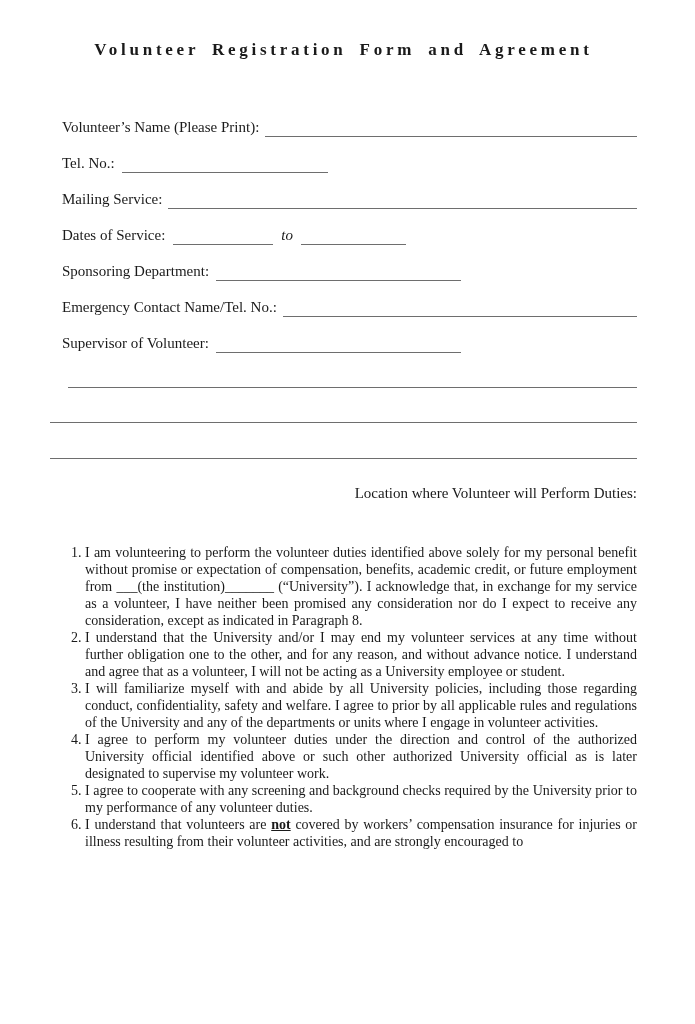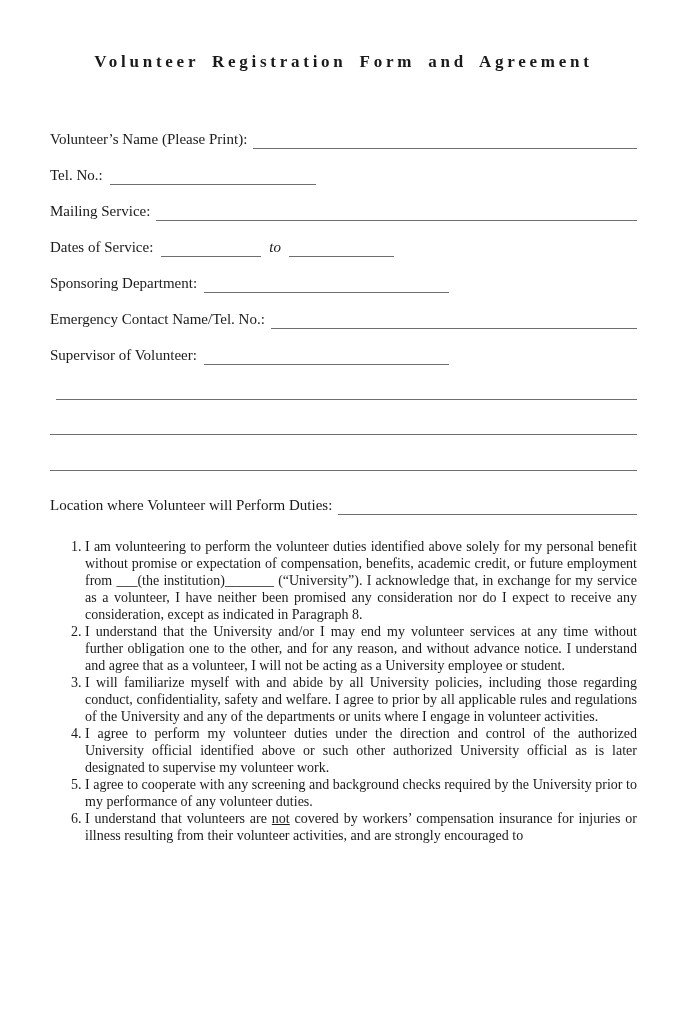--- a/index.html
+++ b/index.html
@@ -11,39 +11,40 @@
     width: 695px;
     height: 1024px;
     overflow: hidden;
     font-family: "Liberation Serif", "DejaVu Serif", serif;
     color: #1a1a1a;
   }
   .page {
     box-sizing: border-box;
     width: 695px;
     height: 940px;
-    padding: 52px 58px 0 50px;
+    padding: 40px 58px 0 50px;
   }
   h1.doc-title {
     margin: 0 0 58px 0;
     font-size: 17px;
     line-height: 20px;
     font-weight: bold;
     text-align: center;
     letter-spacing: 0.22em;
     word-spacing: 0.30em;
     white-space: nowrap;
   }
   .field-row {
     display: flex;
     align-items: flex-end;
     line-height: 19px;
     font-size: 15px;
     margin-bottom: 17px;
     white-space: nowrap;
+    margin-left: 12px;
   }
   .field-row .label {
     flex: 0 0 auto;
   }
   .blank-line {
     border-bottom: 1px solid #6e6e6e;
     height: 17px;
     display: inline-block;
   }
   .fill {
@@ -51,39 +52,39 @@
     margin-left: 6px;
   }
   .w-tel   { flex: 0 0 206px; margin-left: 7px; }
   .w-med   { flex: 0 0 245px; margin-left: 7px; }
   .w-date1 { flex: 0 0 100px; margin-left: 8px; }
   .w-date2 { flex: 0 0 105px; margin-left: 8px; }
   .date-to { margin-left: 8px; flex: 0 0 auto; font-style: italic; }
   .solo-line-1 { margin-top: 6px;  margin-bottom: 0; }
   .solo-line-2 { margin-top: 17px; margin-bottom: 0; }
   .solo-row { display: flex; height: 19px; }
-  .row-location { margin-top: 24px; }
+  .row-location { margin-top: 24px; flex-direction: column; }
   .intro {
     margin-top: 37px;
     font-size: 15px;
     line-height: 19px;
   }
   ol.agreement {
     margin: 23px 0 0 0;
     padding: 0 0 0 35px;
     font-size: 14px;
     line-height: 17px;
   }
   ol.agreement li {
     text-align: justify;
     padding-left: 0;
     margin: 0;
   }
   .bu {
-    font-weight: normal;
+    font-weight: bold;
     text-decoration: underline;
   }
 </style>
 </head>
 <body>
 
 <div class="page">
 
   <h1 class="doc-title">Volunteer Registration Form and Agreement</h1>
 

